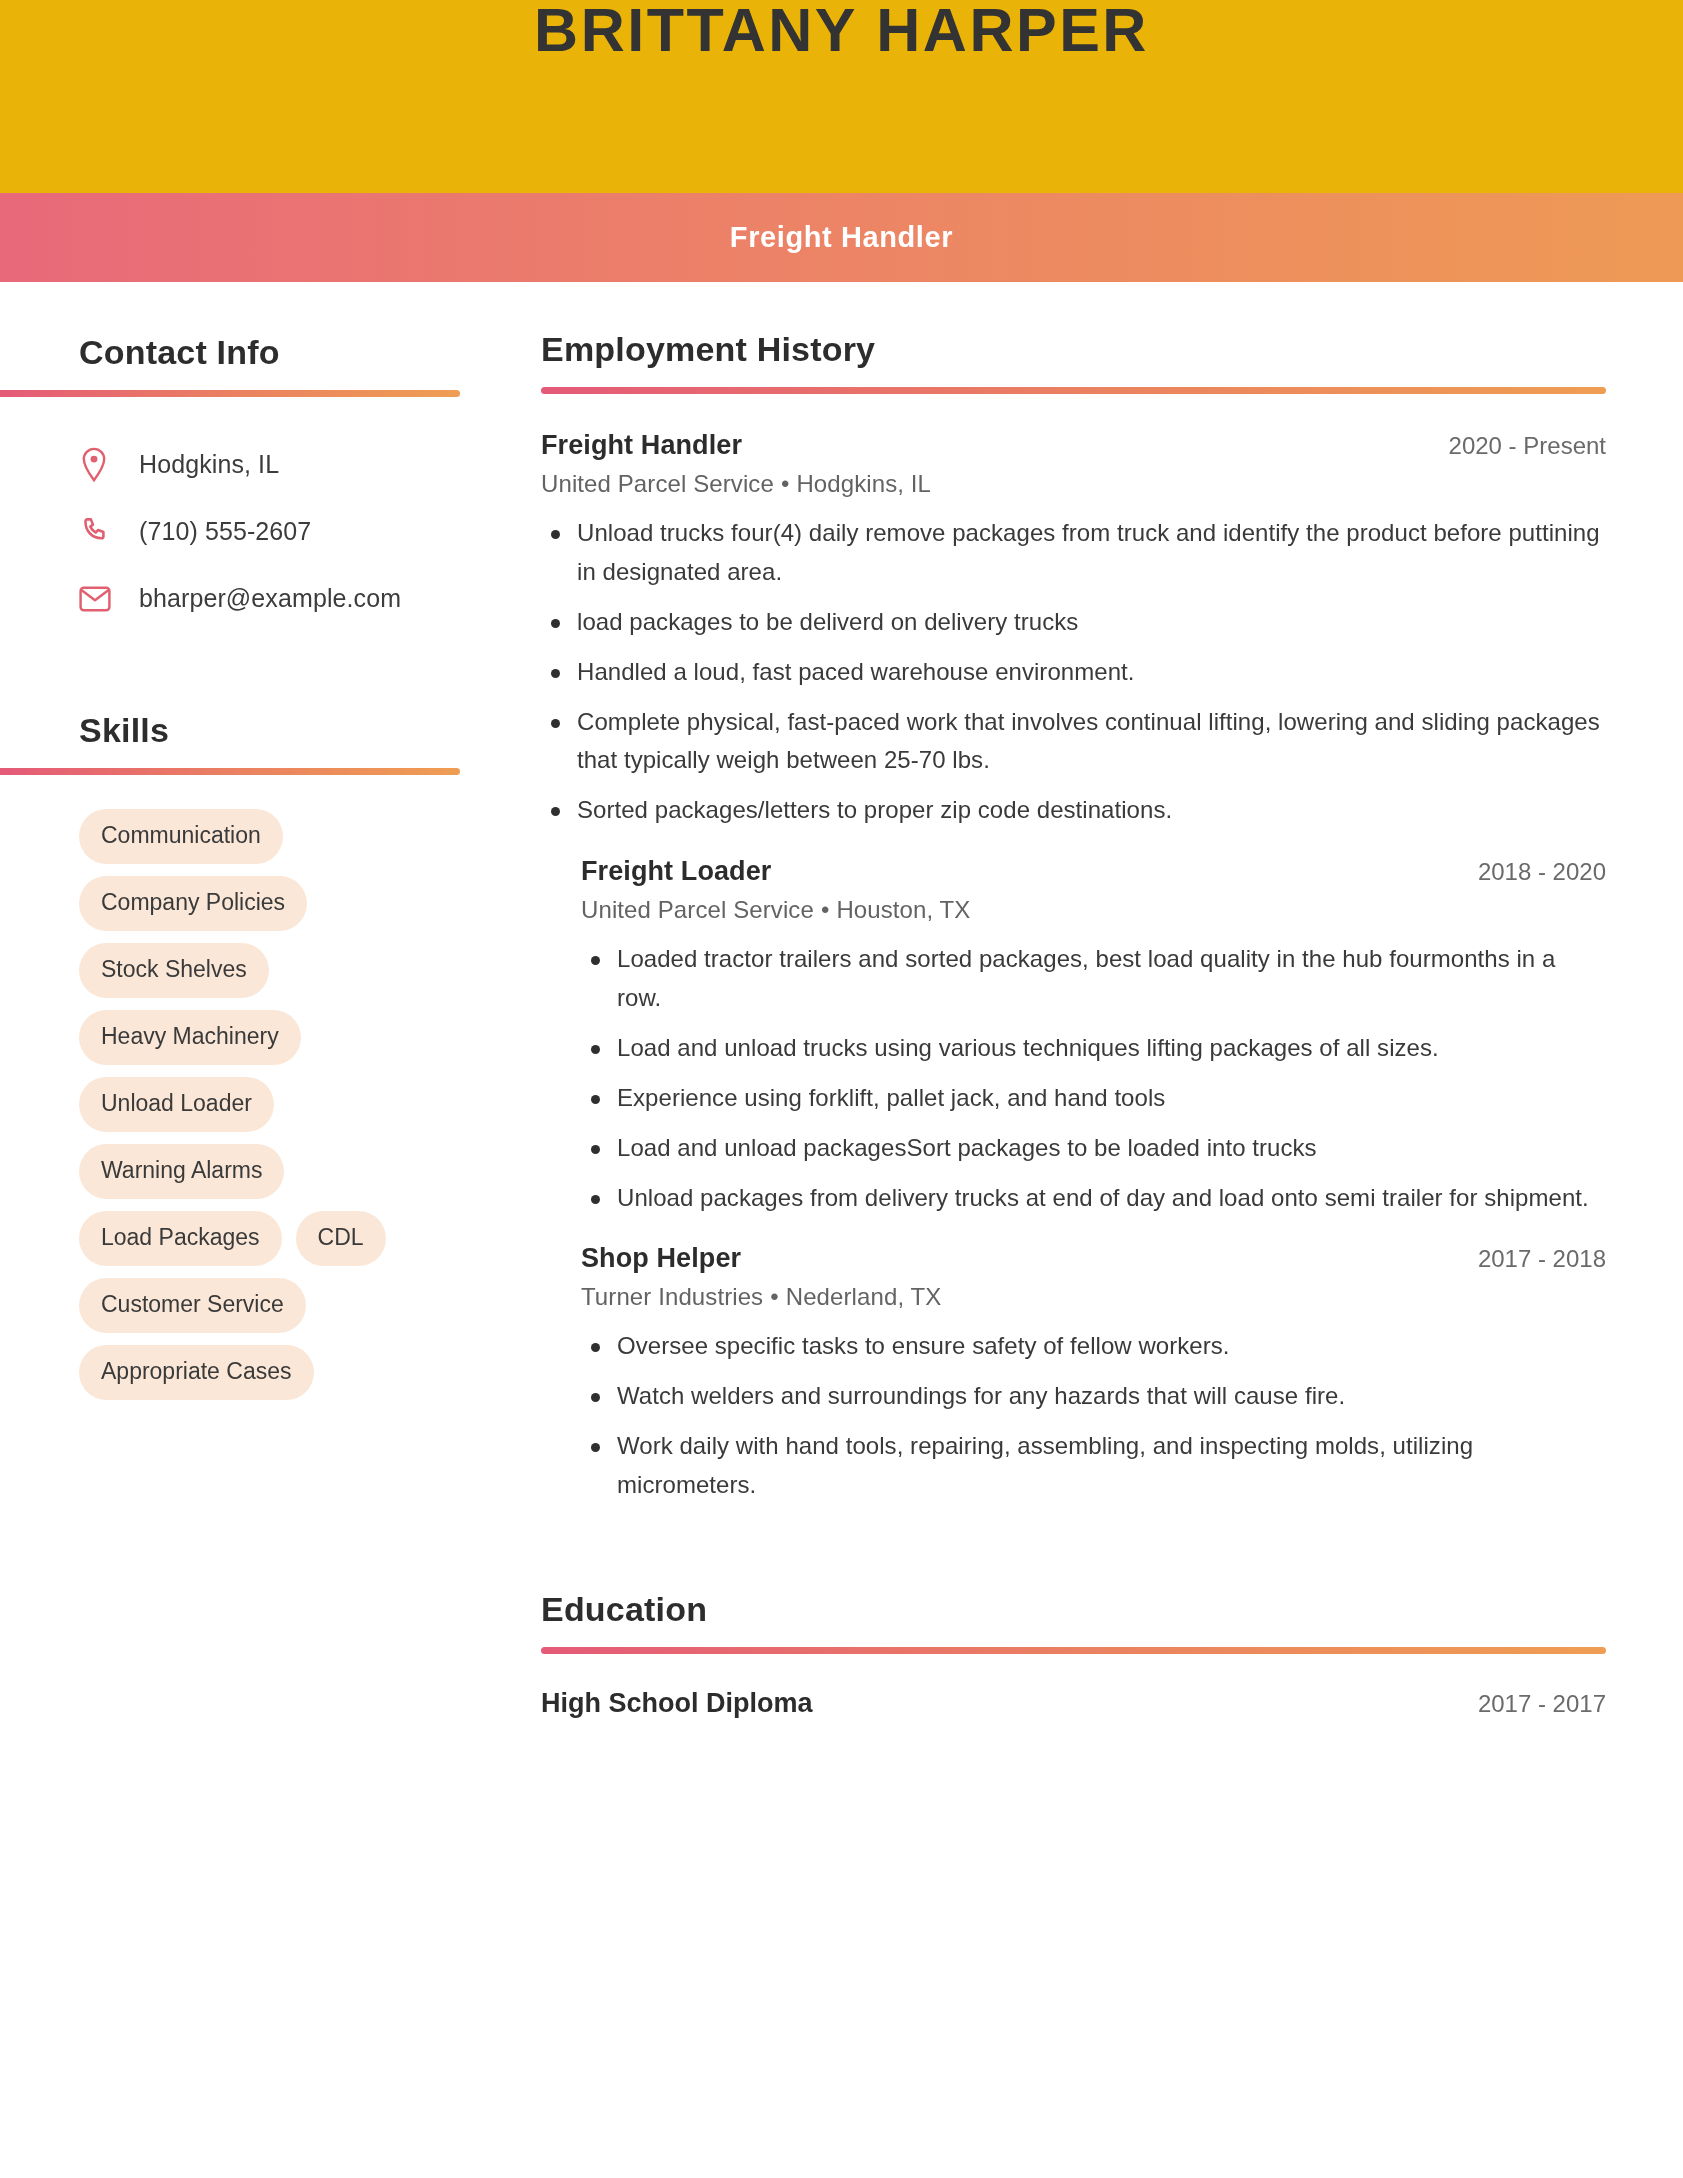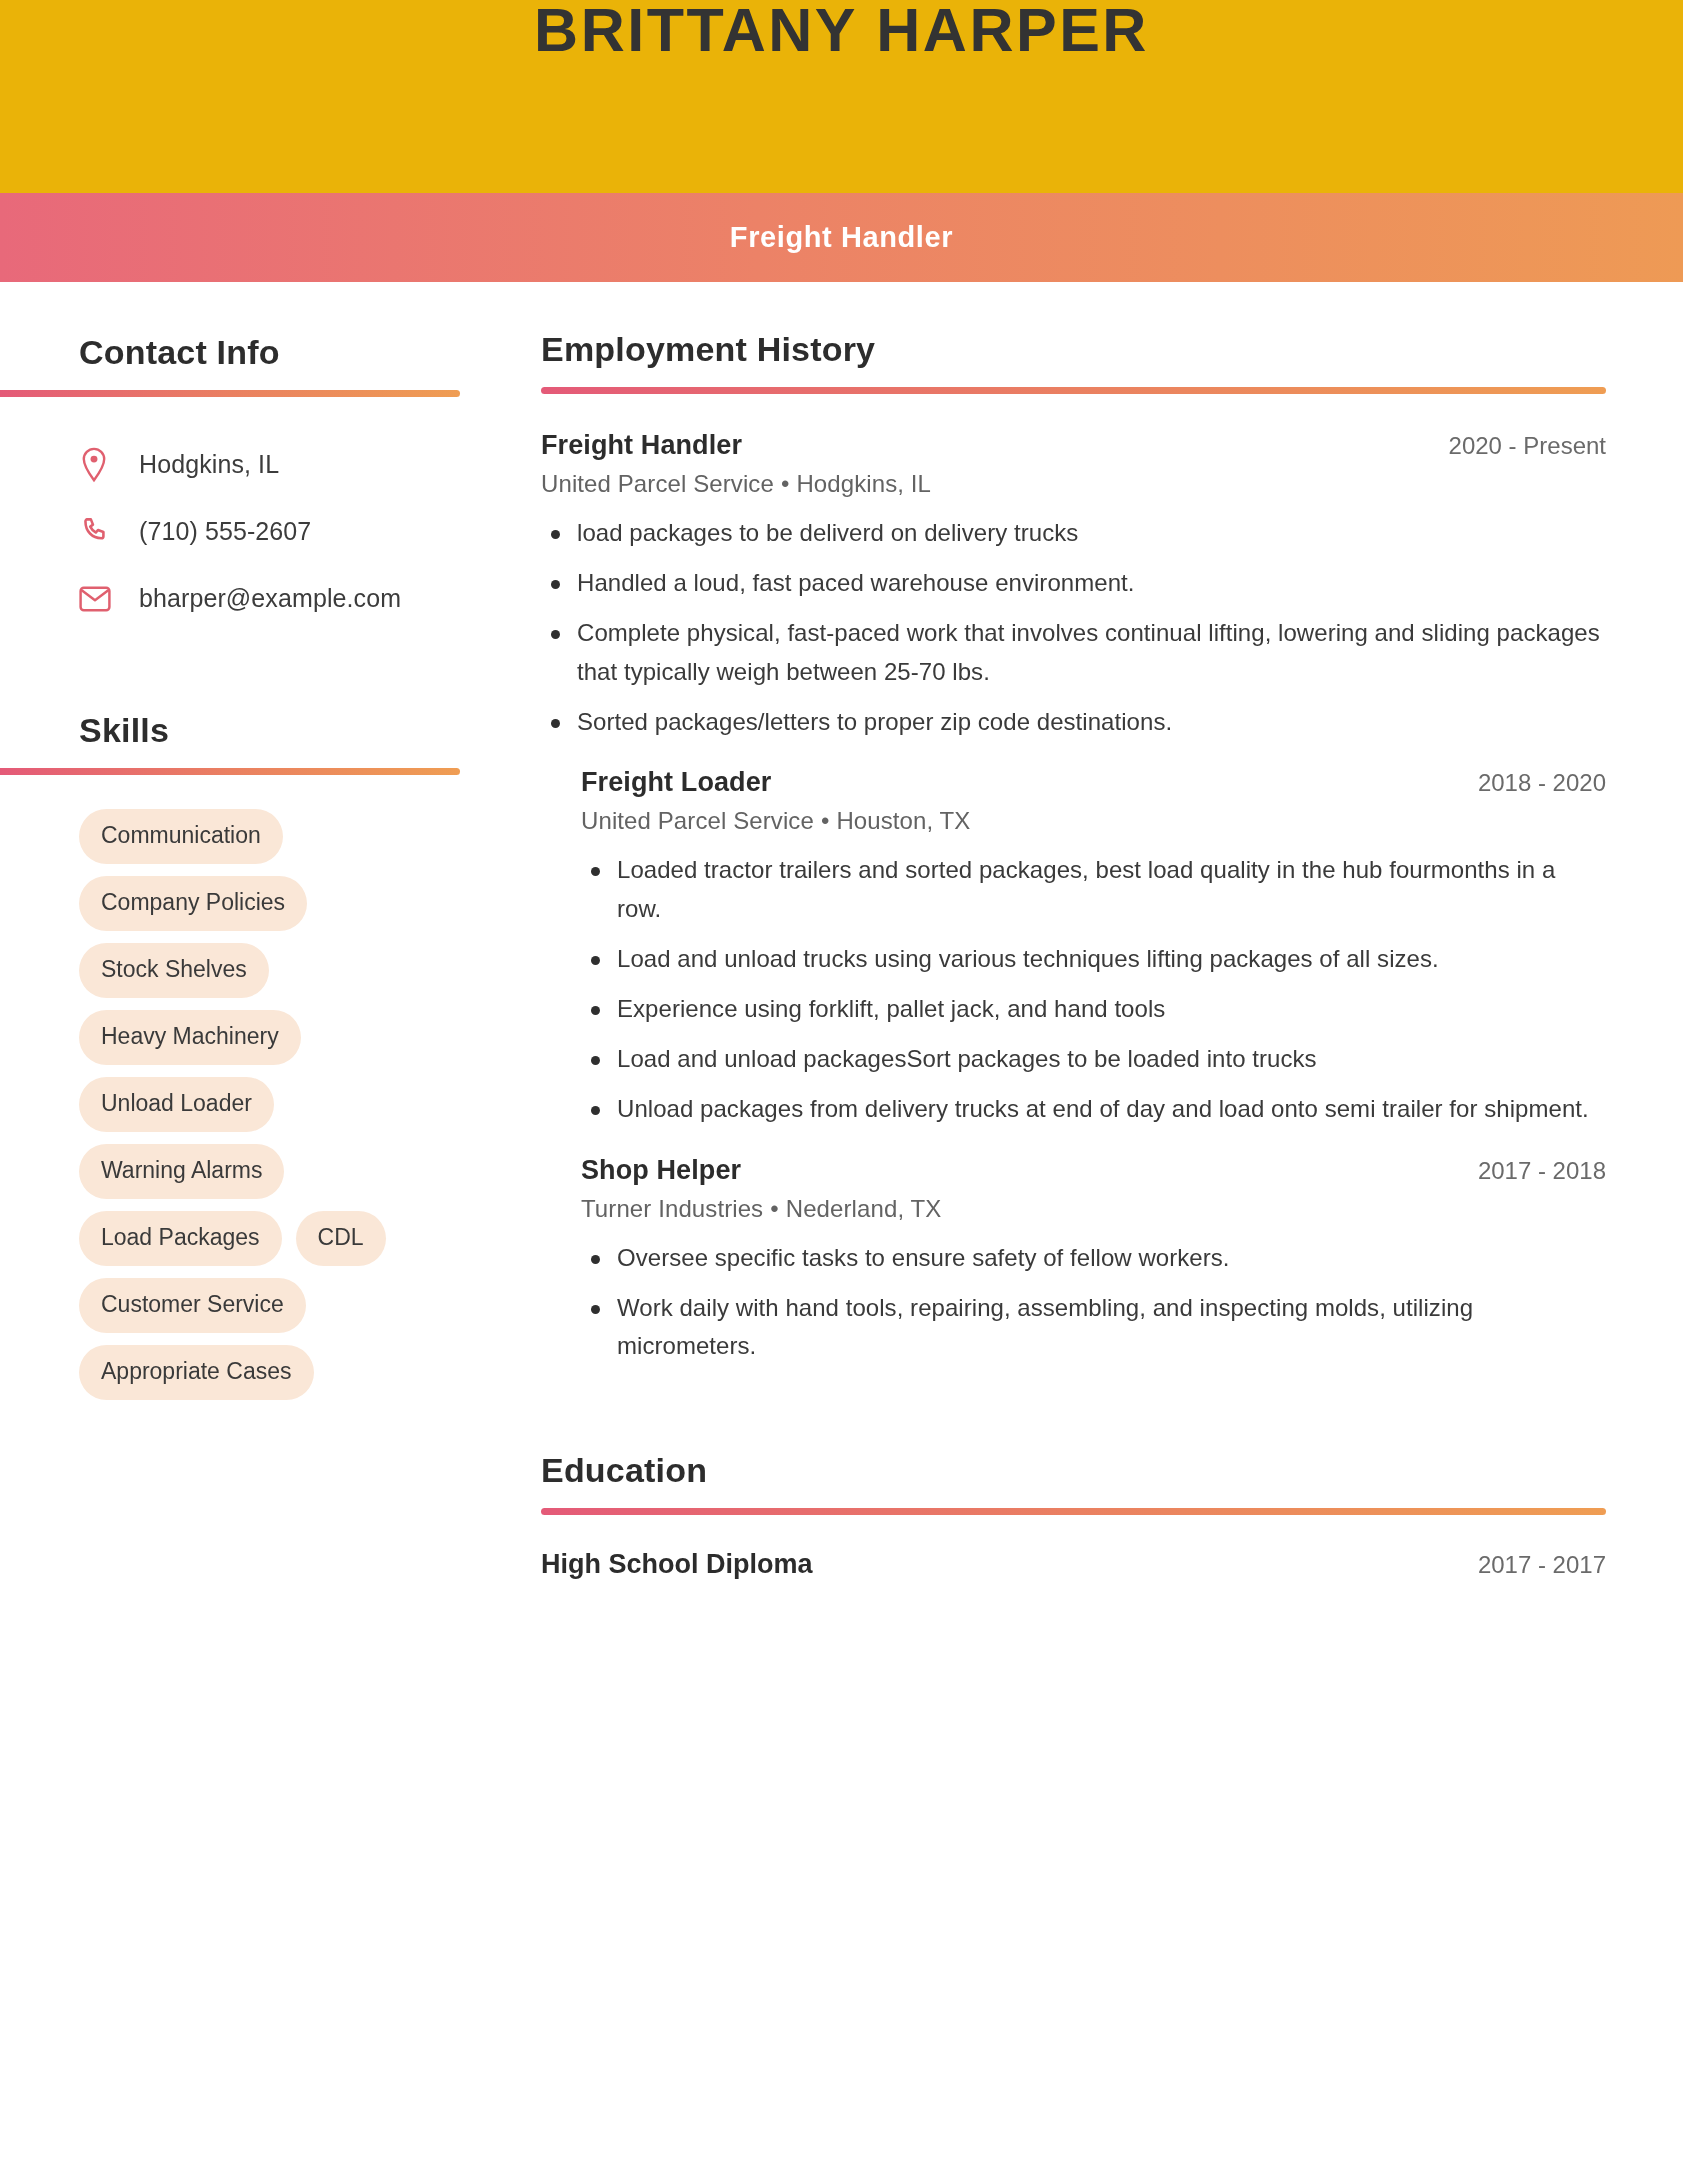--- a/index.html
+++ b/index.html
@@ -290,20 +290,21 @@
 
           <article class="entry">
             <div class="entry-top">
               <span class="entry-title">Freight Handler</span>
               <span class="entry-dates">2020 - Present</span>
             </div>
             <div class="entry-sub">
               <span>United Parcel Service</span><span class="dot">•</span><span>Hodgkins, IL</span>
             </div>
             <ul class="bullets">
+              <li>Unload trucks four(4) daily remove packages from truck and identify the product before puttining in designated area.</li>
               <li>load packages to be deliverd on delivery trucks</li>
               <li>Handled a loud, fast paced warehouse environment.</li>
               <li>Complete physical, fast-paced work that involves continual lifting, lowering and sliding packages that typically weigh between 25-70 lbs.</li>
               <li>Sorted packages/letters to proper zip code destinations.</li>
             </ul>
           </article>
 
           <article class="entry">
             <div class="entry-top">
               <span class="entry-title">Freight Loader</span>
@@ -324,20 +325,21 @@
           <article class="entry">
             <div class="entry-top">
               <span class="entry-title">Shop Helper</span>
               <span class="entry-dates">2017 - 2018</span>
             </div>
             <div class="entry-sub">
               <span>Turner Industries</span><span class="dot">•</span><span>Nederland, TX</span>
             </div>
             <ul class="bullets">
               <li>Oversee specific tasks to ensure safety of fellow workers.</li>
+              <li>Watch welders and surroundings for any hazards that will cause fire.</li>
               <li>Work daily with hand tools, repairing, assembling, and inspecting molds, utilizing micrometers.</li>
             </ul>
           </article>
 
         </div>
       </section>
 
       <section class="edu-block">
         <h2 class="sec-head">Education</h2>
         <div class="rule"></div>

